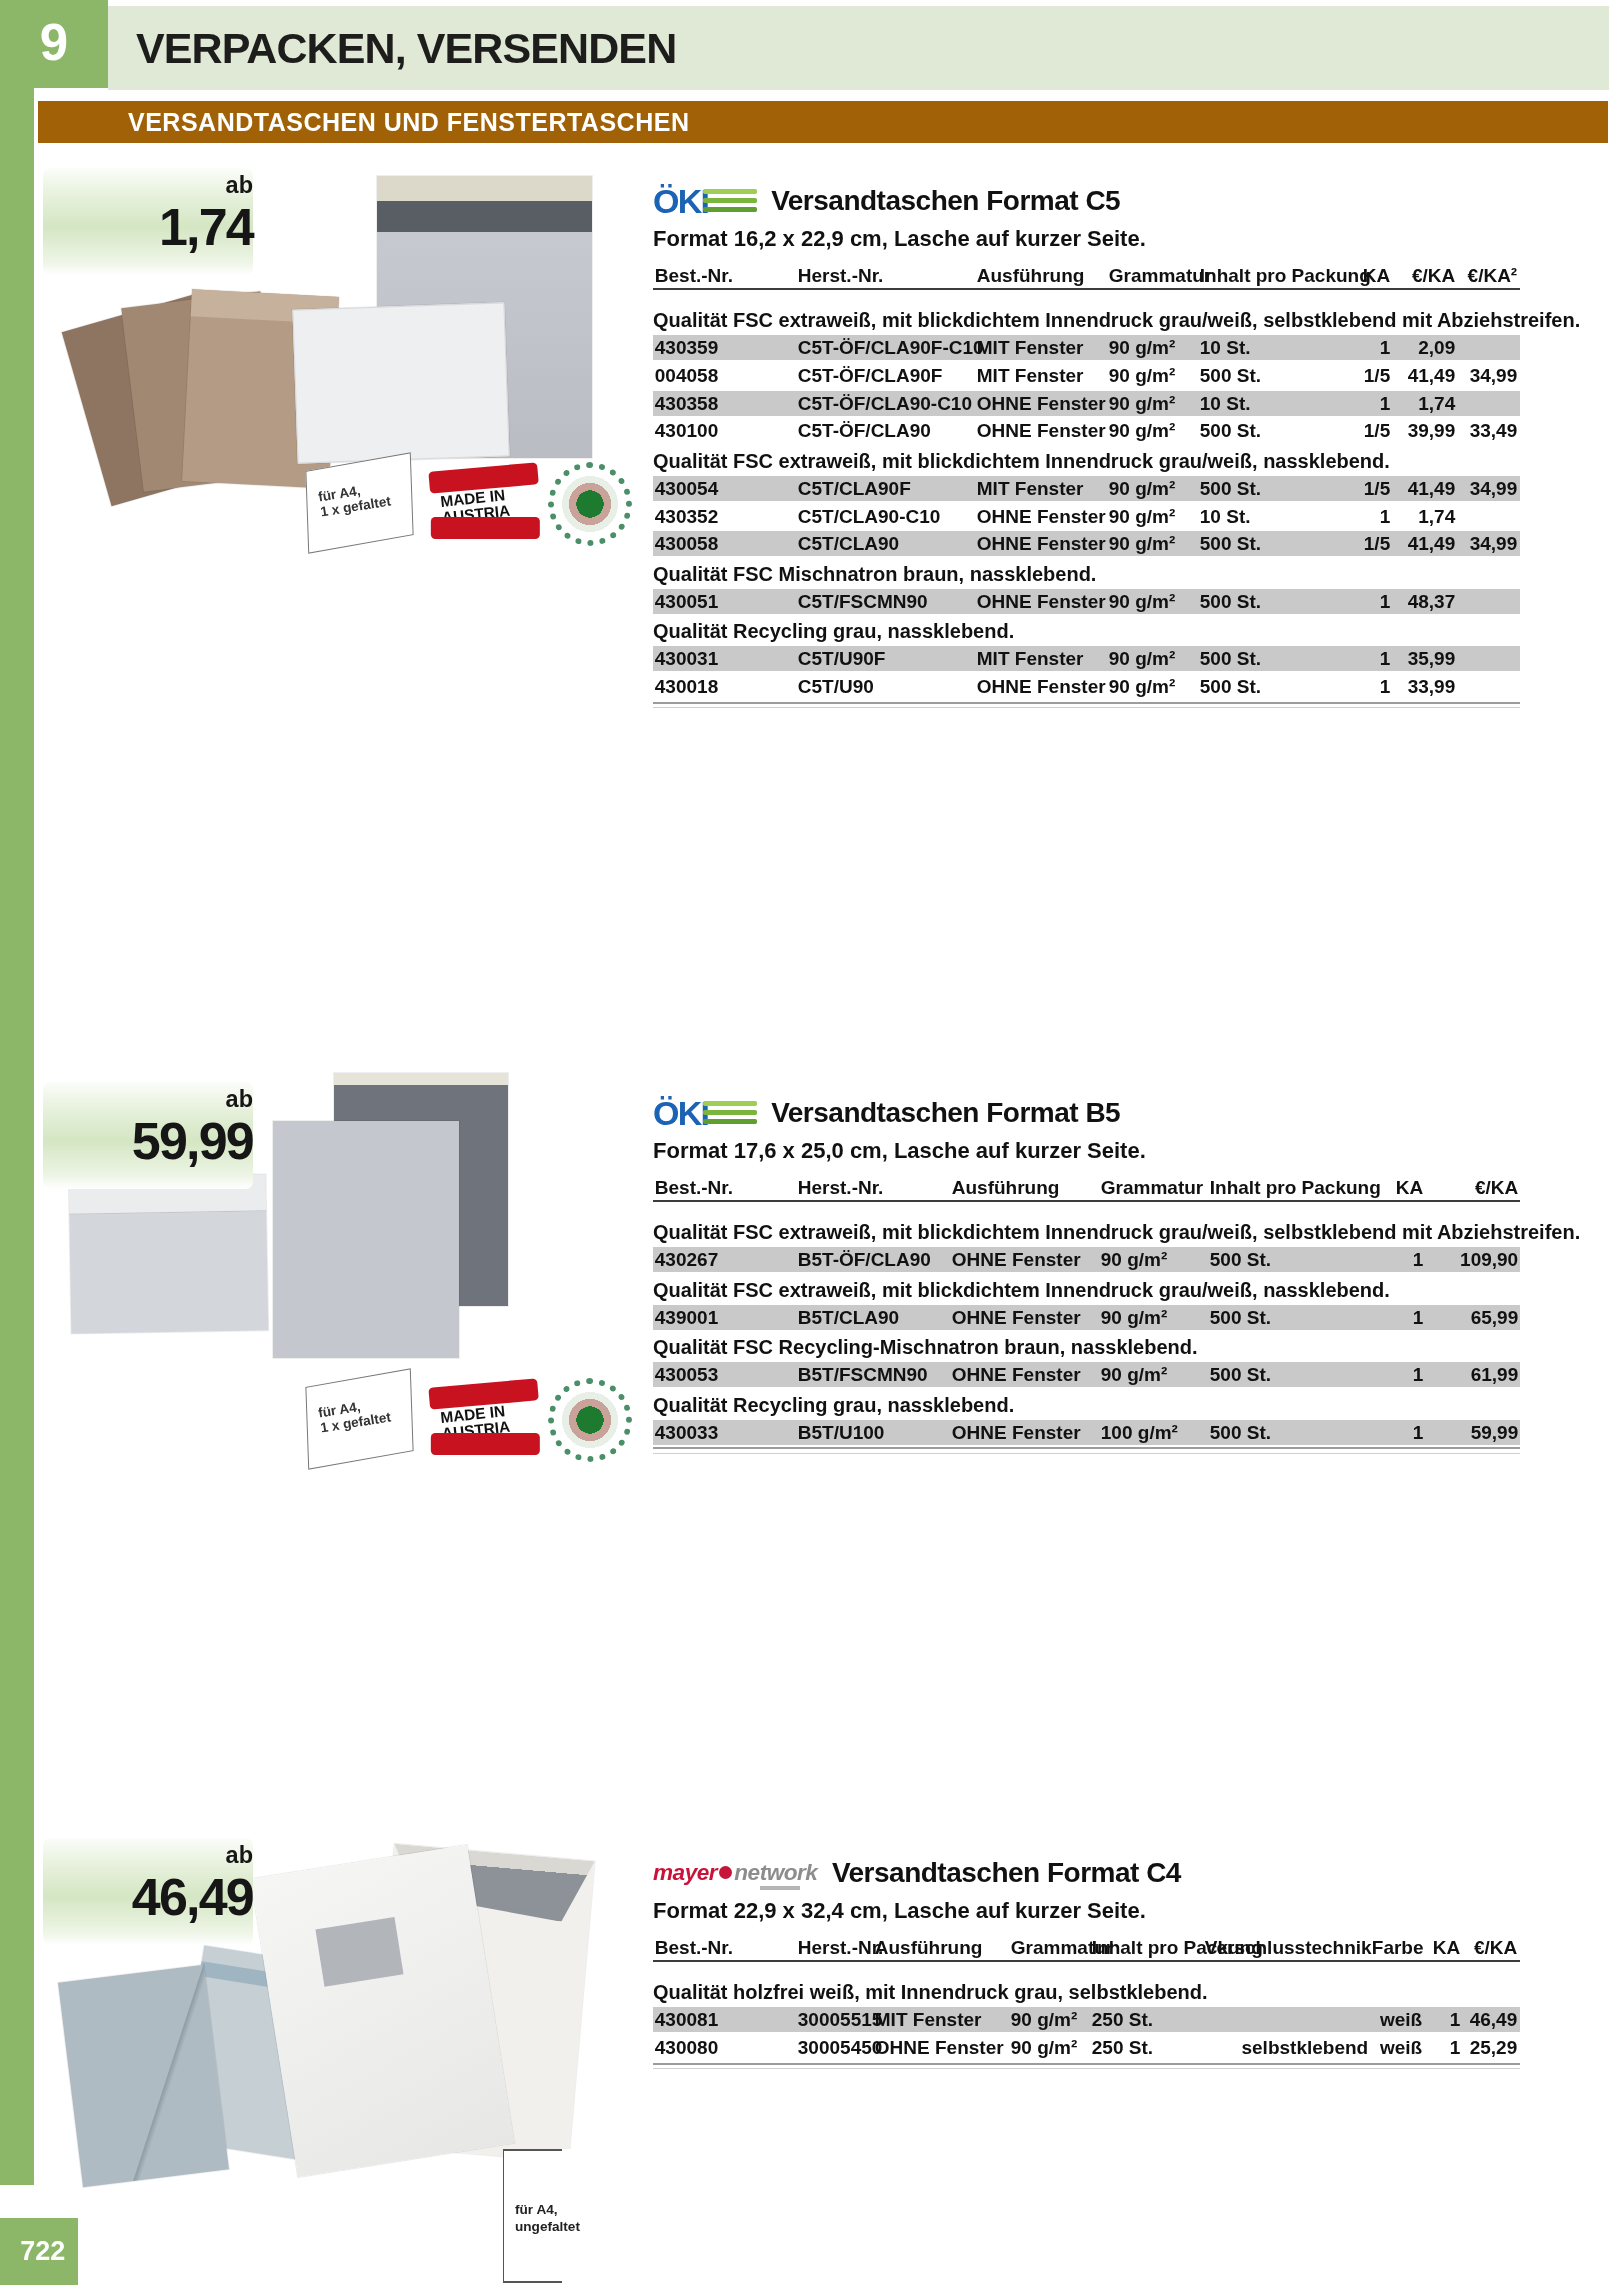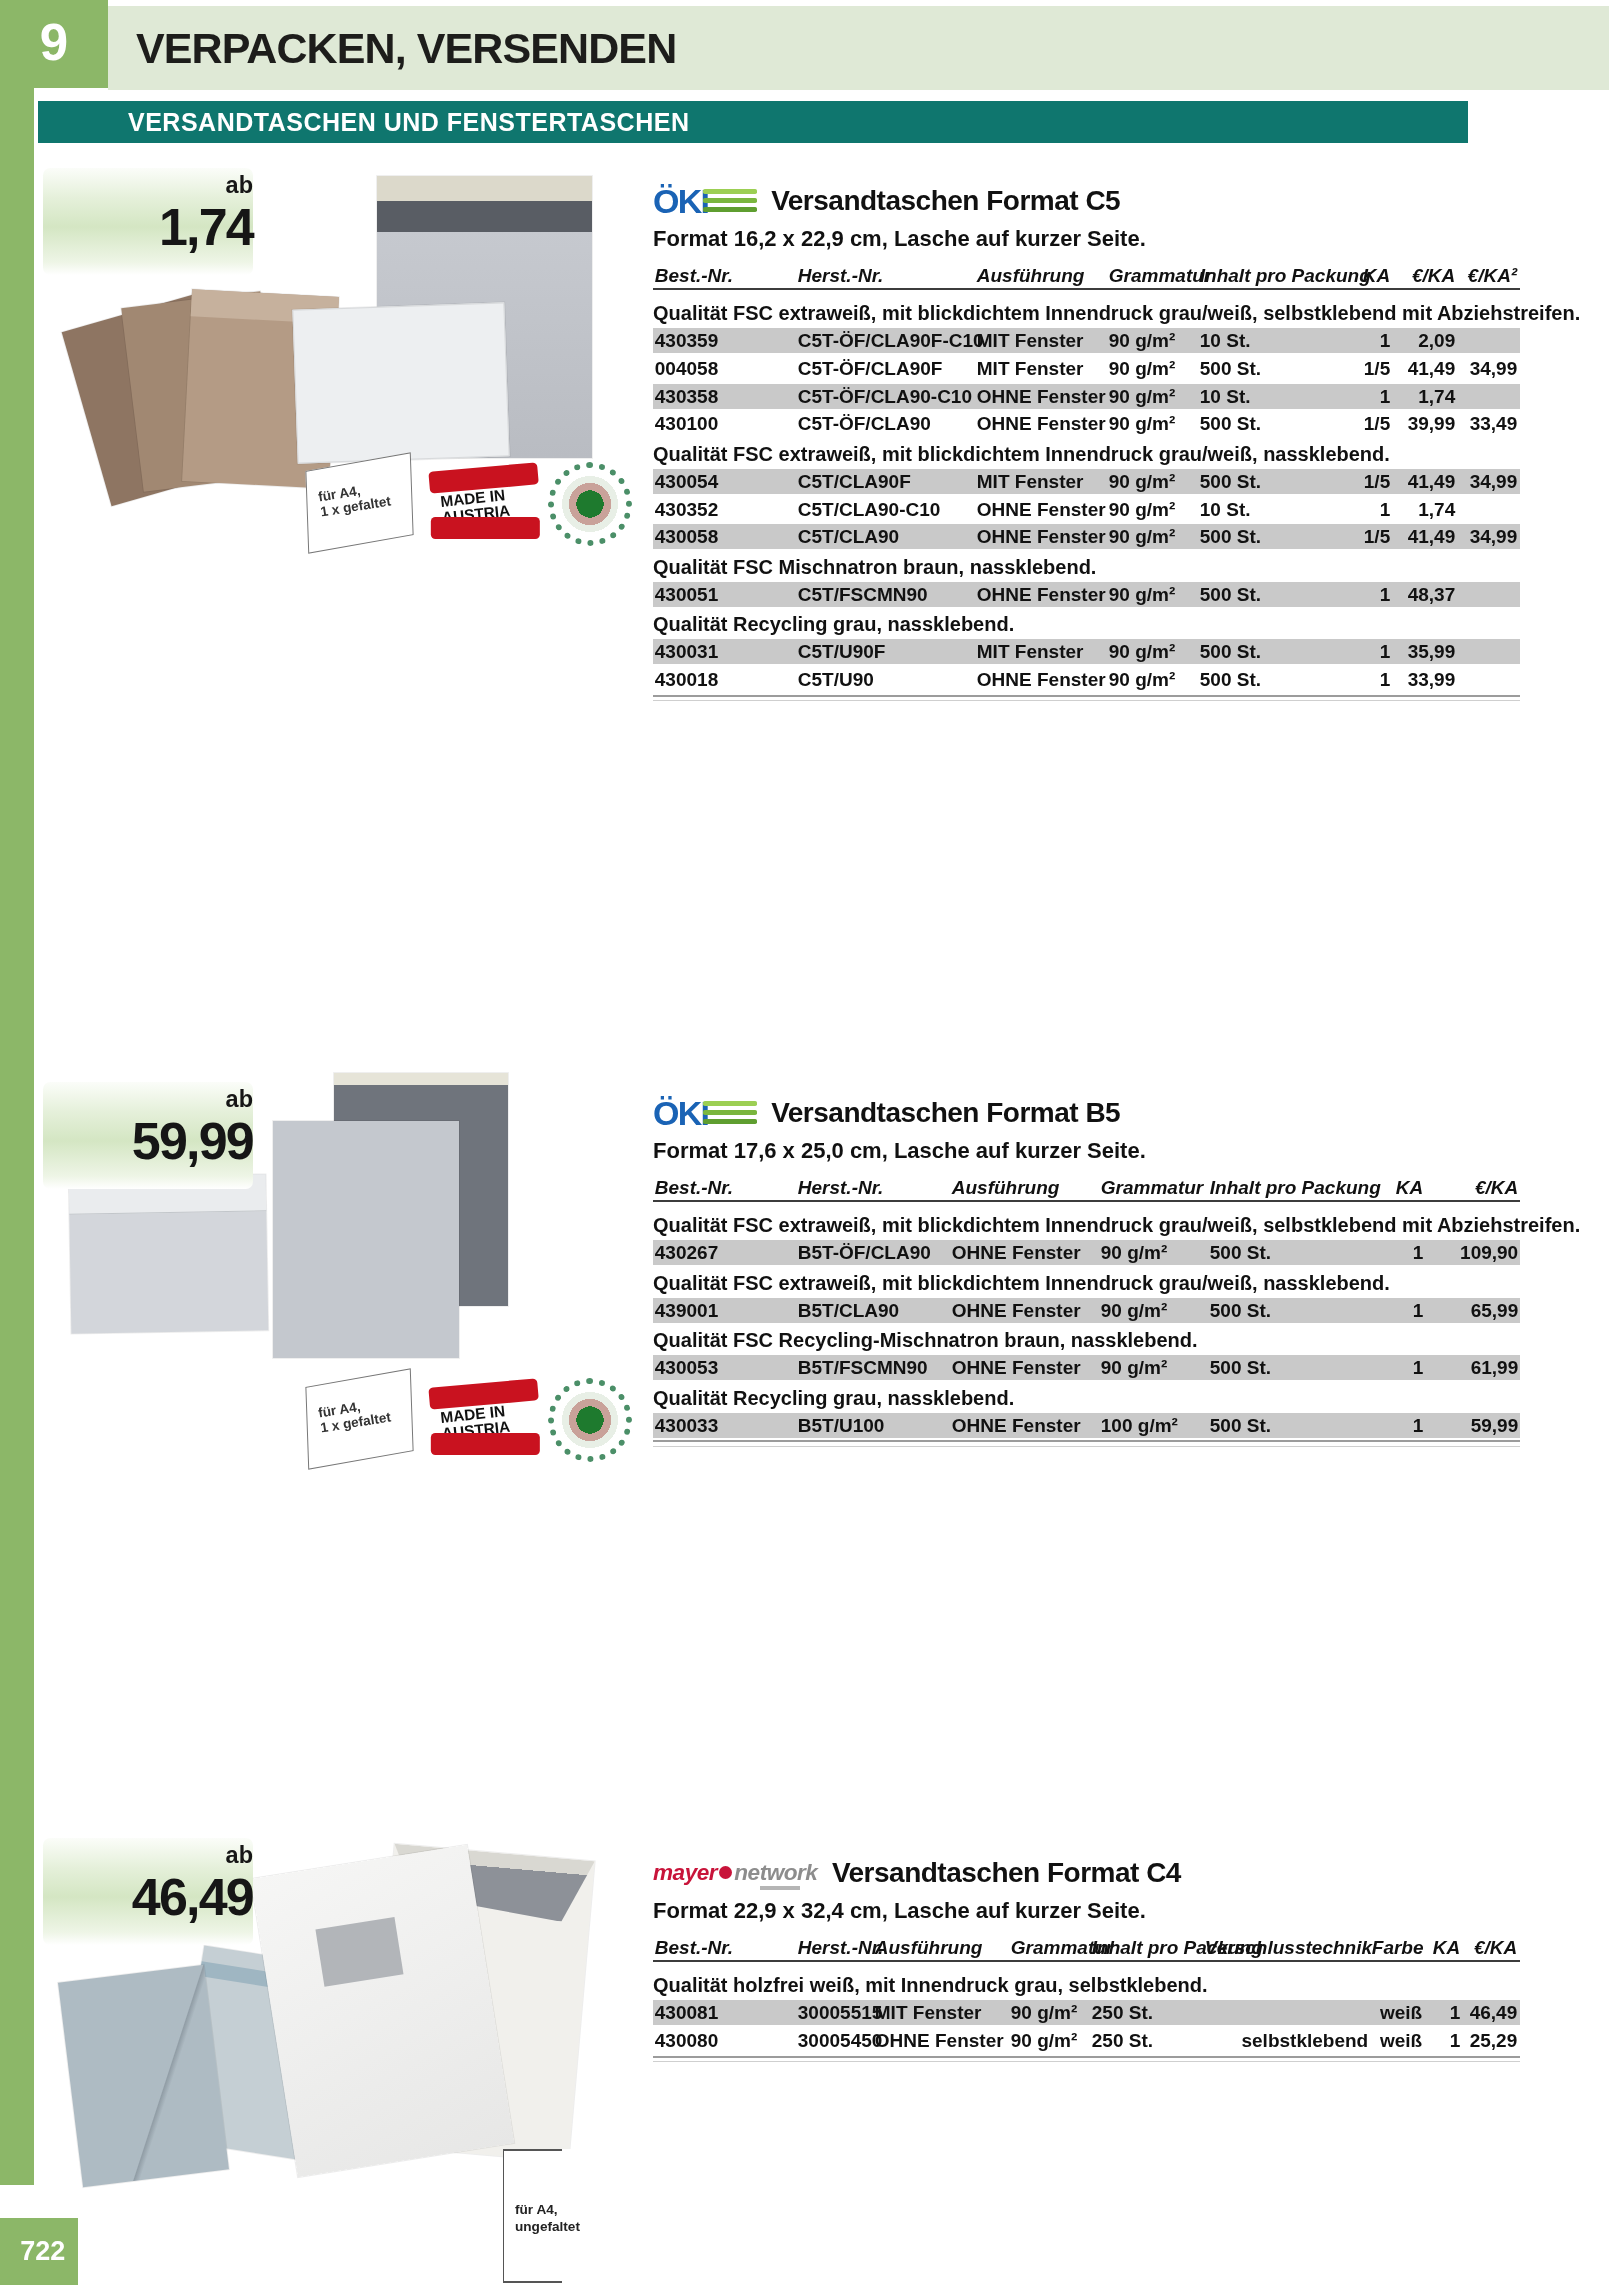--- a/index.html
+++ b/index.html
@@ -4,21 +4,21 @@
 <style>
   html,body{margin:0;padding:0;background:#e8e8e8;}
   .page{position:relative;width:1616px;height:2285px;background:#ffffff;overflow:hidden;
         font-family:"Liberation Sans",sans-serif;color:#111;}
   
   .strip{position:absolute;left:0;top:0;width:34px;height:2185px;background:#8cb768;}
   .band{position:absolute;left:108px;top:6.3px;width:1501px;height:84px;background:#dfe9d6;}
   .tab9{position:absolute;left:0;top:0;width:108px;height:88px;background:#8cb768;}
   .tab9 span{display:block;text-align:center;line-height:85px;font-size:51px;font-weight:bold;color:#fff;}
   .chaptitle{position:absolute;left:136px;top:23.5px;font-size:43px;font-weight:bold;letter-spacing:-0.9px;color:#1d1d1b;white-space:nowrap;}
-  .graybar{position:absolute;left:38px;top:101px;width:1430px;height:42px;background:#0f766e;}
+  .graybar{position:absolute;left:38px;top:101px;width:1570px;height:42px;background:#a16207;}
   .graybar span{display:block;margin-left:90px;font-size:25px;font-weight:bold;line-height:42px;color:#fff;letter-spacing:0.5px;white-space:nowrap;}
   .pagenum{position:absolute;left:0;top:2218px;width:78px;height:67px;background:#8cb768;}
   .pagenum span{display:block;text-align:right;padding-right:12.7px;font-size:27px;font-weight:bold;line-height:67px;color:#fff;}
   
   .pricebox{position:absolute;width:210px;height:107px;border-radius:7.2px;text-align:right;
     background:linear-gradient(180deg,#fbfdf9 0%,#e5f0da 28%,#d4e6c3 55%,#eef5e6 88%,#ffffff 100%);}
   .pricebox .ab{font-size:23.5px;font-weight:bold;padding-top:4.5px;line-height:25px;color:#161616;}
   .pricebox .val{font-size:52px;font-weight:bold;letter-spacing:-1.8px;line-height:58px;color:#161616;}
   
   .info{position:absolute;width:867px;left:653px;}
@@ -26,21 +26,21 @@
   .ptitle{font-size:28px;font-weight:bold;letter-spacing:-0.5px;margin:0;white-space:nowrap;}
   .subtitle{font-size:22px;font-weight:bold;margin-top:3.6px;white-space:nowrap;}
   .table{margin-top:11px;}
   .trow{display:grid;margin-bottom:2.7px;}
   .t1 .trow{grid-template-columns:143px 179px 132px 91px 122px 72px 65px 62px;}
   .t2 .trow{grid-template-columns:143px 154px 149px 109px 145px 72px 95px;}
   .t3 .trow{grid-template-columns:143px 77px 136px 81px 113px 167px 54px 38px 57px;}
   .cell{padding:0 1.8px;line-height:25px;font-size:19px;font-weight:bold;white-space:nowrap;}
   .cell.r{text-align:right;}
   .trow.shaded{background:#c9c9c9;}
-  .thead{border-bottom:2.7px solid #3c3c3c;margin-bottom:9px;font-style:italic;}
+  .thead{border-bottom:2.7px solid #3c3c3c;margin-bottom:16px;}
   .group-label{font-size:20px;font-weight:bold;line-height:23.5px;padding:3.6px 0 2.7px;white-space:nowrap;}
   .tend{height:3.6px;border-top:2.7px solid #9c9c9c;border-bottom:0.9px solid #cfcfcf;margin-top:2.7px;}
   
   .oeki{font-size:34px;font-weight:bold;letter-spacing:-1.8px;color:#1a63b5;line-height:36px;}
   .taglines{display:flex;flex-direction:column;gap:3.6px;margin-left:-5.4px;}
   .taglines i{display:block;width:54px;height:5.4px;border-radius:1.8px;}
   .tg1{background:#9ccf54;}.tg2{background:#7ab63e;}.tg3{background:#5f9e30;}
   .mayer{font-size:22.6px;font-weight:bold;font-style:italic;color:#c8143a;letter-spacing:-0.5px;}
   .mdot{width:13.6px;height:13.6px;border-radius:50%;background:#c8143a;display:inline-block;margin:0 1.8px;}
   .mnet{font-size:22.6px;font-weight:bold;font-style:italic;color:#8d8d8d;letter-spacing:-0.5px;}

